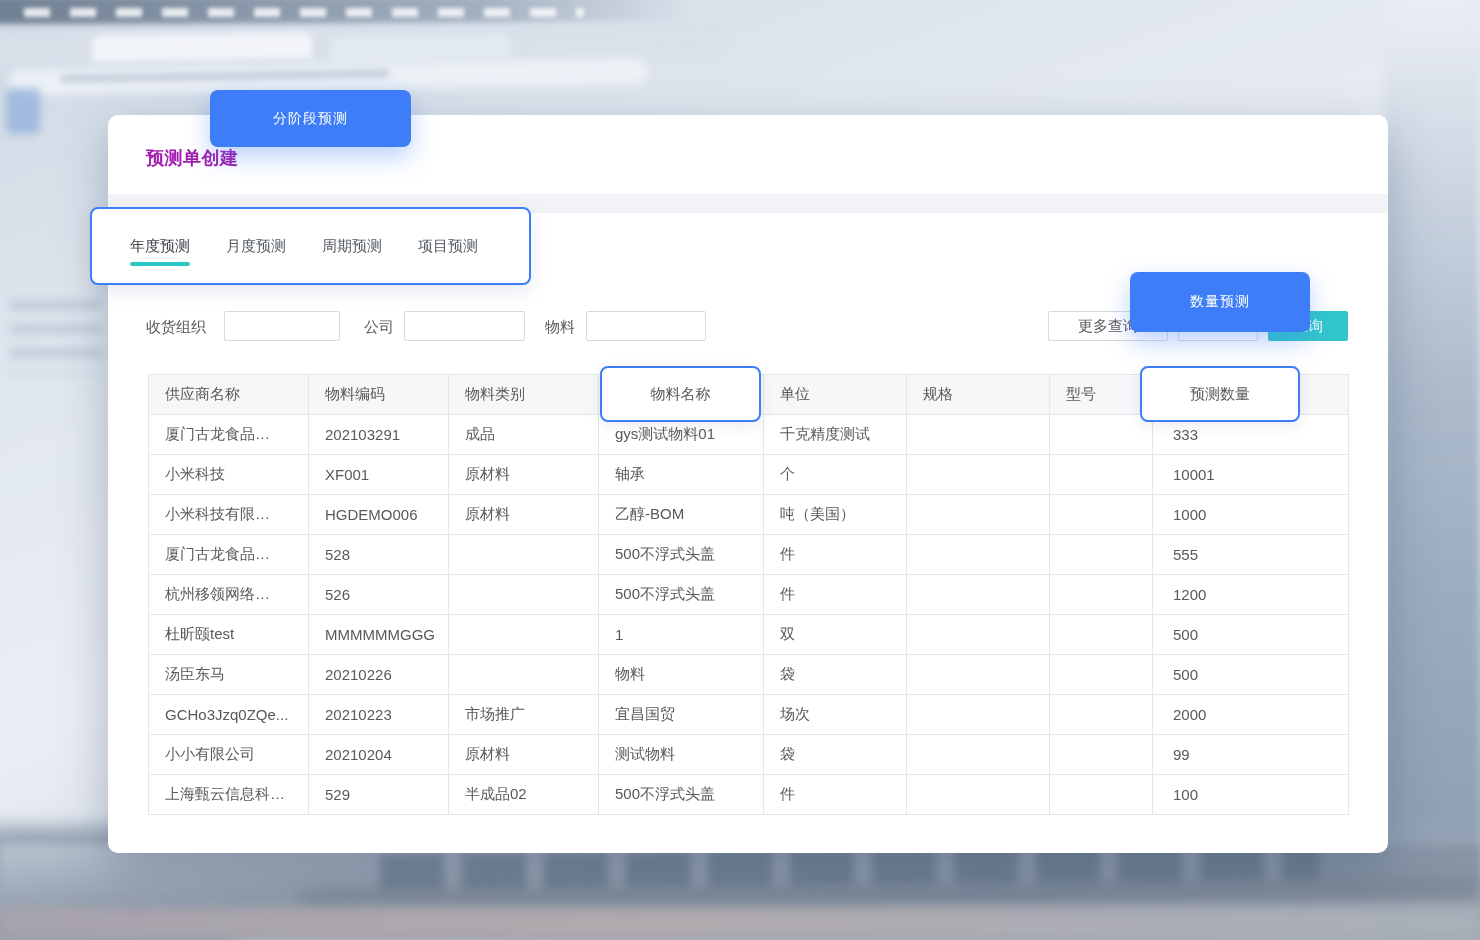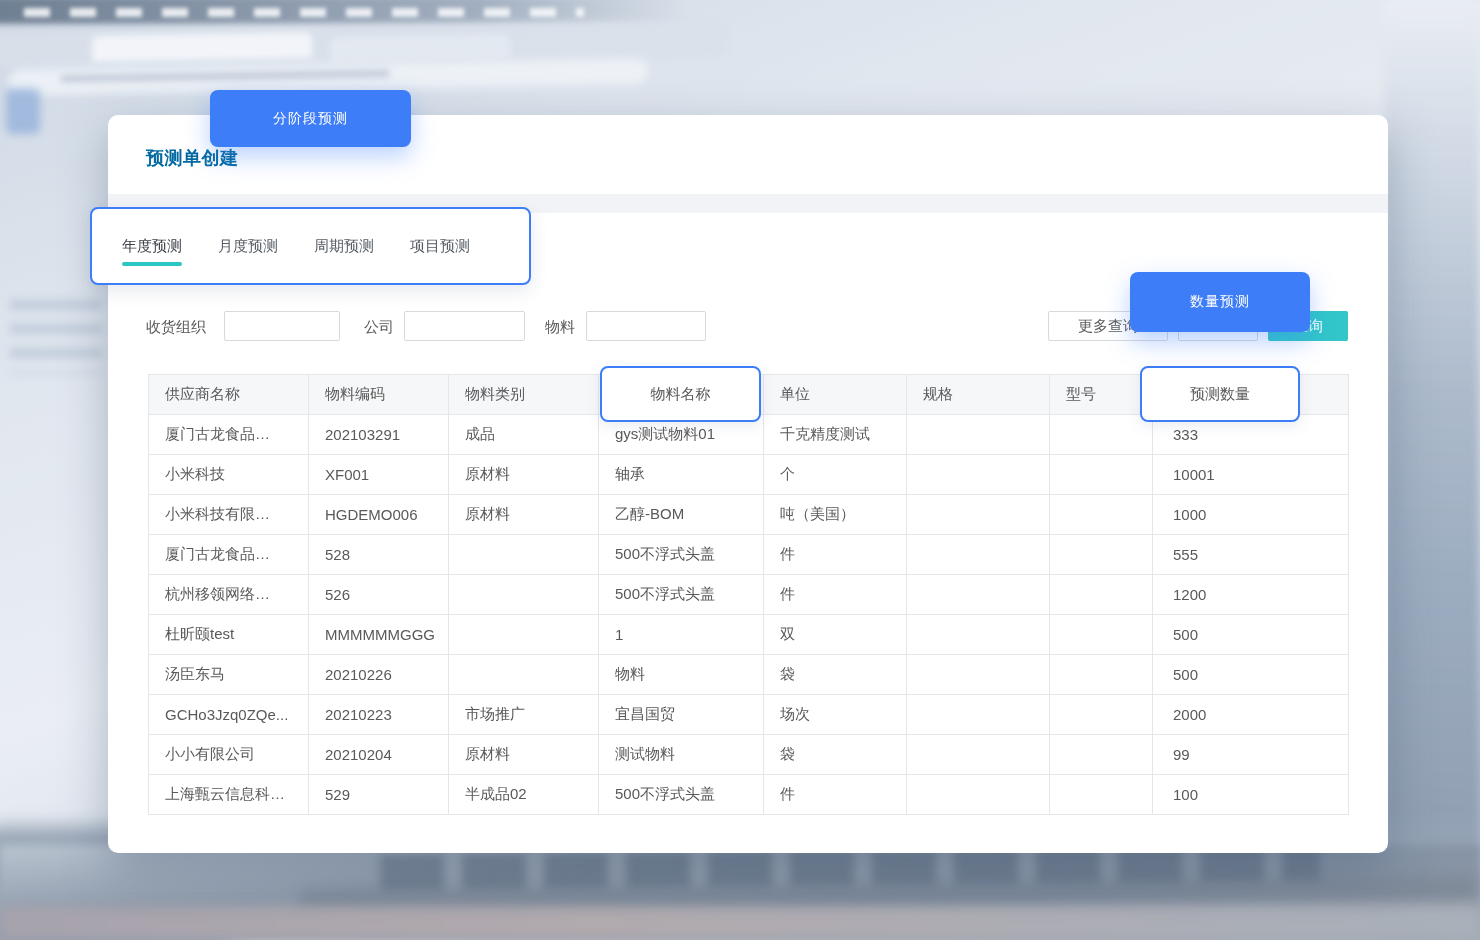--- a/index.html
+++ b/index.html
@@ -31,27 +31,27 @@
         background:linear-gradient(175deg,#a7b4c2 0%,#68798d 35%,#5e7086 62%,#8a8b94 100%); filter:blur(4px); }
   .bg-keys { left:380px; top:850px; width:940px; height:36px;
         background:repeating-linear-gradient(90deg,rgba(36,56,80,.55) 0 64px,rgba(150,160,172,.15) 64px 82px); filter:blur(5px); transform:rotate(-.6deg); }
   .bg-hinge { left:300px; top:882px; width:1180px; height:28px; background:rgba(55,70,90,.45); filter:blur(8px); transform:rotate(-.8deg); }
   .bg-desk { left:0; top:906px; width:1480px; height:34px; background:linear-gradient(90deg,#8c8590,#9a8f92 40%,#8e97a2); filter:blur(6px); }
   .bg-veil { inset:0; background:rgba(236,241,247,.28); }
 
   
   .card { position:absolute; left:108px; top:115px; width:1280px; height:738px;
           background:#fff; border-radius:10px; box-shadow:0 16px 48px rgba(60,80,110,.35); }
-  .page-title { position:absolute; left:146px; top:146px; font-size:18px; font-weight:600; color:#0369a1; letter-spacing:.5px; }
+  .page-title { position:absolute; left:146px; top:146px; font-size:18px; font-weight:600; color:#a21caf; letter-spacing:.5px; }
   .gray-band { position:absolute; left:108px; top:194px; width:1280px; height:19px; background:#f2f3f6; }
 
   
   .tabs-box { position:absolute; left:90px; top:207px; width:441px; height:78px; background:#fff;
               border:2px solid #3d7df7; border-radius:8px; box-shadow:0 6px 18px rgba(80,100,140,.14);
-              display:flex; align-items:center; padding-left:30px; gap:36px; }
+              display:flex; align-items:center; padding-left:38px; gap:36px; }
   .tab { position:relative; height:100%; display:flex; align-items:center; font-size:15px; color:#555b63; cursor:pointer; }
   .tab.active { color:#3c4148; }
   .tab .tab-underline { position:absolute; top:53px; left:0; width:100%; height:4px; background:#2bc5c6; border-radius:2px; }
 
   
   .filter-label { position:absolute; top:318px; font-size:15px; color:#595959; }
   .filter-input { position:absolute; top:311px; height:30px; border:1px solid #d9d9d9; border-radius:2px;
                   background:#fff; font-size:14px; color:#595959; padding:0 8px; outline:none; }
   .btn { position:absolute; top:311px; height:30px; border:1px solid #d9d9d9; border-radius:2px; background:#fff;
          font-size:15px; color:#595959; font-family:inherit; cursor:pointer; }

